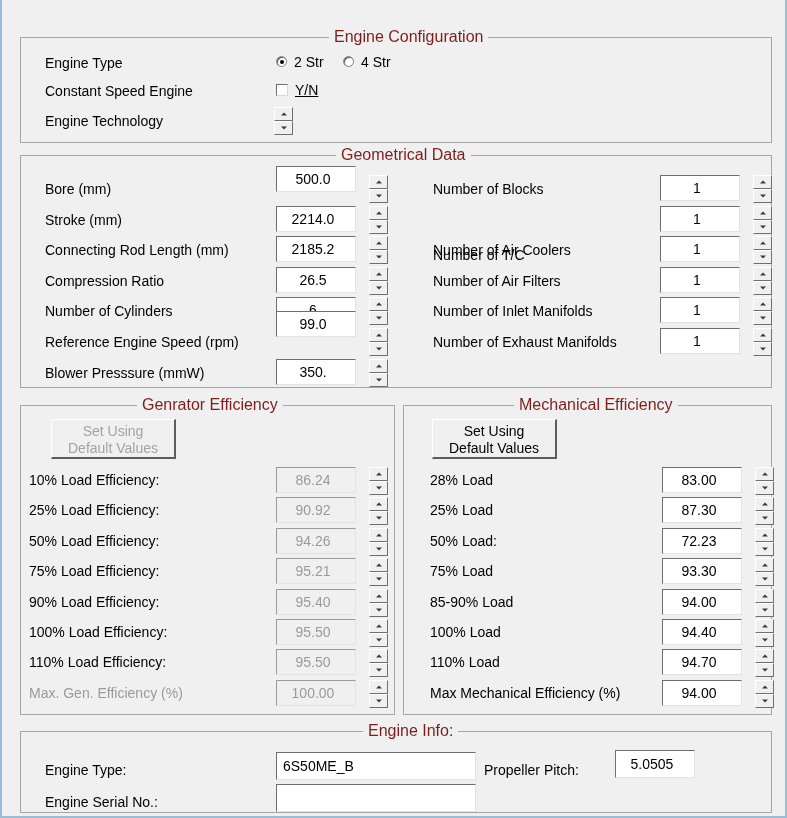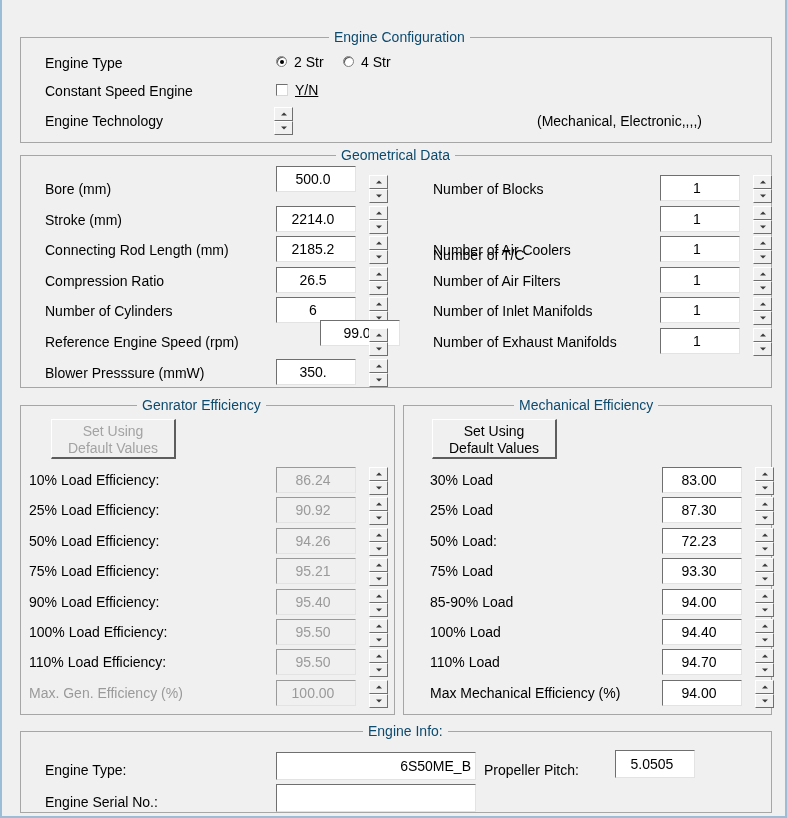--- a/index.html
+++ b/index.html
@@ -61,22 +61,22 @@
     position: absolute;
     box-sizing: border-box;
     border: 1px solid #a6a6a6;
     background: #f0f0f0;
   }
   .gb > .gb-title {
     position: absolute;
     top: -9px;
     background: #f0f0f0;
     padding: 0 5px;
-    font-size: 14px;
-    color: #0c4a6e;
+    font-size: 16px;
+    color: #7f1d1d;
     white-space: nowrap;
     line-height: 16px;
   }
 
   .lbl {
     position: absolute;
     white-space: nowrap;
     font-size: 14px;
     color: #000;
     line-height: 16px;
@@ -98,21 +98,21 @@
     white-space: nowrap;
   }
   .field .fv {
     position: absolute;
     left: 0; right: 6px;
     top: 50%;
     transform: translateY(-50%);
     text-align: center;
     line-height: 16px;
   }
-  .field.left .fv { text-align: right; left: 6px; right: 4px; }
+  .field.left .fv { text-align: left; left: 6px; right: 4px; }
   .field.disabled {
     background: #f0f0f0;
     border-top-color: #9a9a9a;
     border-left-color: #9a9a9a;
   }
   .field.disabled .fv { color: #9a9a9a; }
 
   
   .spin {
     position: absolute;
@@ -223,21 +223,20 @@
     <div class="spin" style="left:253px; top:69px;">
       <div class="half up">
           <i class="arr"></i>
         </div>
       <div class="half dn">
           <i class="arr"></i>
         </div>
     </div>
 
 
-    <div class="lbl" style="left:516px; top:75px;">(Mechanical, Electronic,,,,)</div>
   </div>
 
   <div class="gb" id="gb-geom" style="left:18px; top:155px; width:752px; height:233px;">
     <div class="gb-title" style="left:315px;">Geometrical Data</div>
     <div id="geom-left">
         <div class="lbl" style="left:24px; top:25px;">Bore (mm)</div>
         <div class="field" style="left:255px; top:10px; width:80px; height:26px;">
           <span class="fv">500.0</span>
         </div>
         <div style="position:absolute; left:348px; top:19px;">
@@ -300,21 +299,21 @@
           <div class="spin">
             <div class="half up">
               <i class="arr"></i>
             </div>
             <div class="half dn">
               <i class="arr"></i>
             </div>
           </div>
         </div>
         <div class="lbl" style="left:24px; top:178px;">Reference Engine Speed (rpm)</div>
-        <div class="field" style="left:255px; top:164px; width:80px; height:26px;margin-left:44px;">
+        <div class="field" style="left:255px; top:155px; width:80px; height:26px;">
           <span class="fv">99.0</span>
         </div>
         <div style="position:absolute; left:348px; top:172px;">
           <div class="spin">
             <div class="half up">
               <i class="arr"></i>
             </div>
             <div class="half dn">
               <i class="arr"></i>
             </div>
@@ -549,21 +548,21 @@
 
   <div class="gb" id="gb-mech" style="left:401px; top:405px; width:369px; height:310px;">
     <div class="gb-title" style="left:110px;">Mechanical Efficiency</div>
 
     <div class="btn" id="mech-default-btn" style="left:28px; top:13px; width:125px; height:40px;">
       <span class="l2">Set Using</span>
       <span class="l2">Default Values</span>
     </div>
 
     <div id="mech-rows">
-        <div class="lbl" style="left:26px; top:66px;">30% Load</div>
+        <div class="lbl" style="left:26px; top:66px;">28% Load</div>
         <div class="field" style="left:258px; top:61px; width:80px; height:26px;">
           <span class="fv">83.00</span>
         </div>
         <div style="position:absolute; left:351px; top:61px;">
           <div class="spin">
             <div class="half up">
               <i class="arr"></i>
             </div>
             <div class="half dn">
               <i class="arr"></i>

